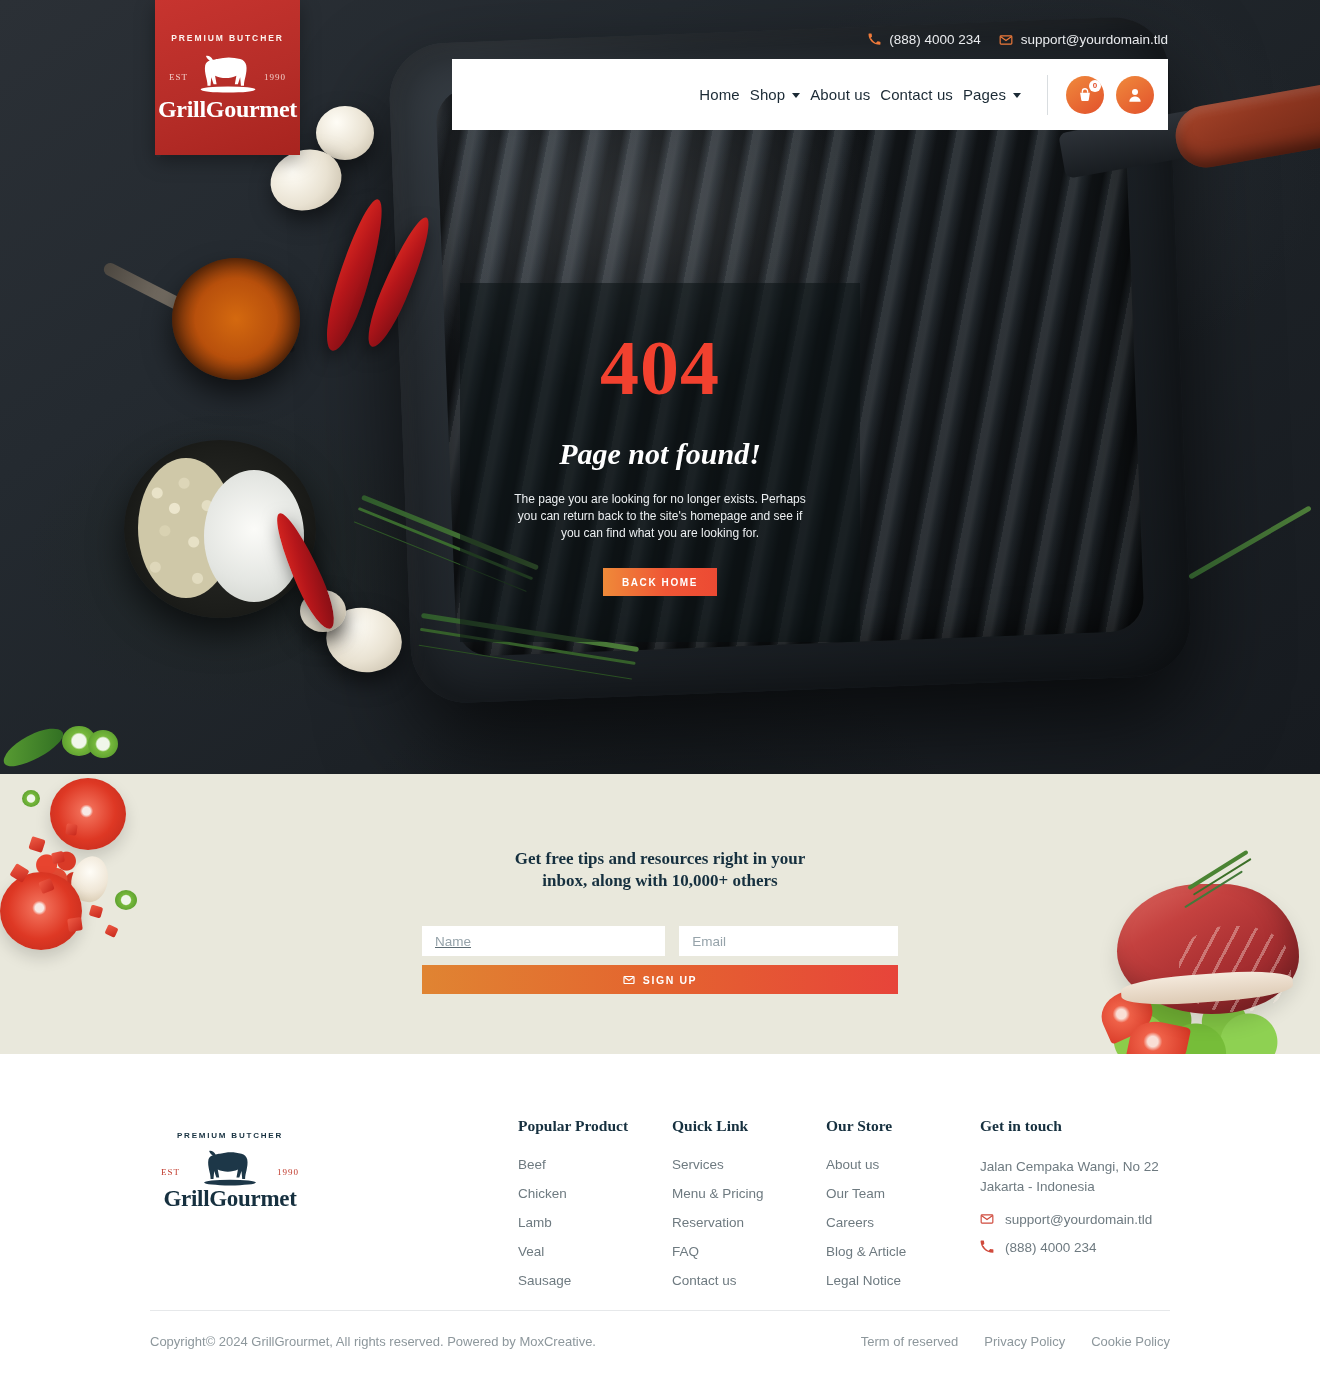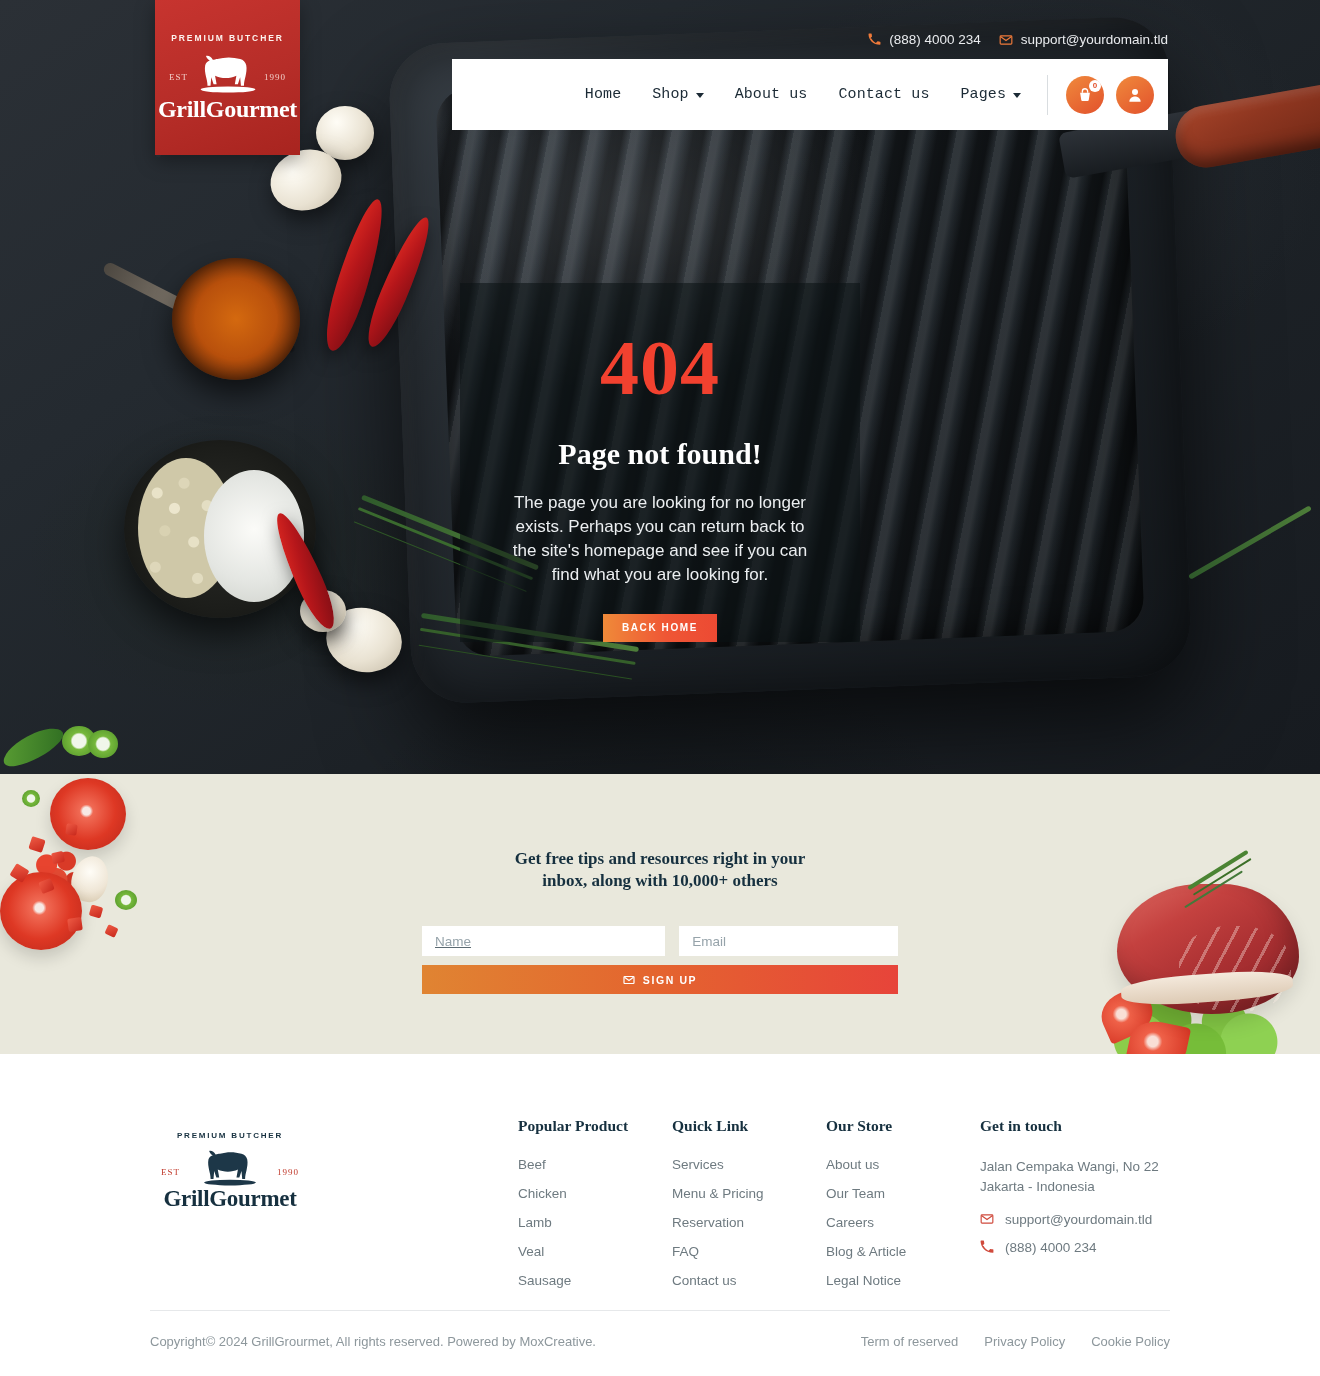--- a/index.html
+++ b/index.html
@@ -186,21 +186,21 @@
     position: absolute;
     left: 452px; top: 59px;
     width: 716px; height: 71px;
     background: #ffffff;
     display: flex;
     align-items: center;
     justify-content: flex-end;
     padding-right: 14px;
     z-index: 20;
   }
-  .nav-links { display:flex; align-items:flex-end; gap:31px;font-family:Liberation Mono, monospace; }
+  .nav-links { display:flex; align-items:flex-end; gap:10px; }
   .nav-link {
     font-size: 15px;
     color: #1b2a35;
     letter-spacing: .1px;
     cursor: pointer;
     display:flex; align-items:center; gap:7px;
     white-space: nowrap;
   }
   .caret {
     width:0;height:0;border-left:4.5px solid transparent;border-right:4.5px solid transparent;
@@ -263,25 +263,25 @@
     padding-top: 46px;
     z-index: 10;
   }
   .t-404 {
     font-family:"Liberation Serif", serif; font-weight:bold;
     font-size:78px; color:#f2412f; line-height:1;
     letter-spacing: 1px;
   }
   .t-pagenotfound {
     font-family:"Liberation Serif", serif; font-weight:bold;
-    font-size:30px; color:#ffffff; margin-top:30px;
+    font-size:30px; color:#ffffff; margin-top:30px;font-style:italic;
   }
   .t-desc {
     margin-top:20px; width:296px; text-align:center;
-    font-size:17px; line-height:1.42; color:#eceff1;
+    font-size:12px; line-height:1.42; color:#eceff1;
   }
   .btn-backhome {
     margin-top:26px;
     width:114px; height:28px;
     background: linear-gradient(90deg,#ef8a39 0%, #ef5635 55%, #ec4a33 100%);
     color:#fff; font-size:10px; font-weight:bold; letter-spacing:1.6px;
     display:flex; align-items:center; justify-content:center;
     cursor:pointer;
   }
 

